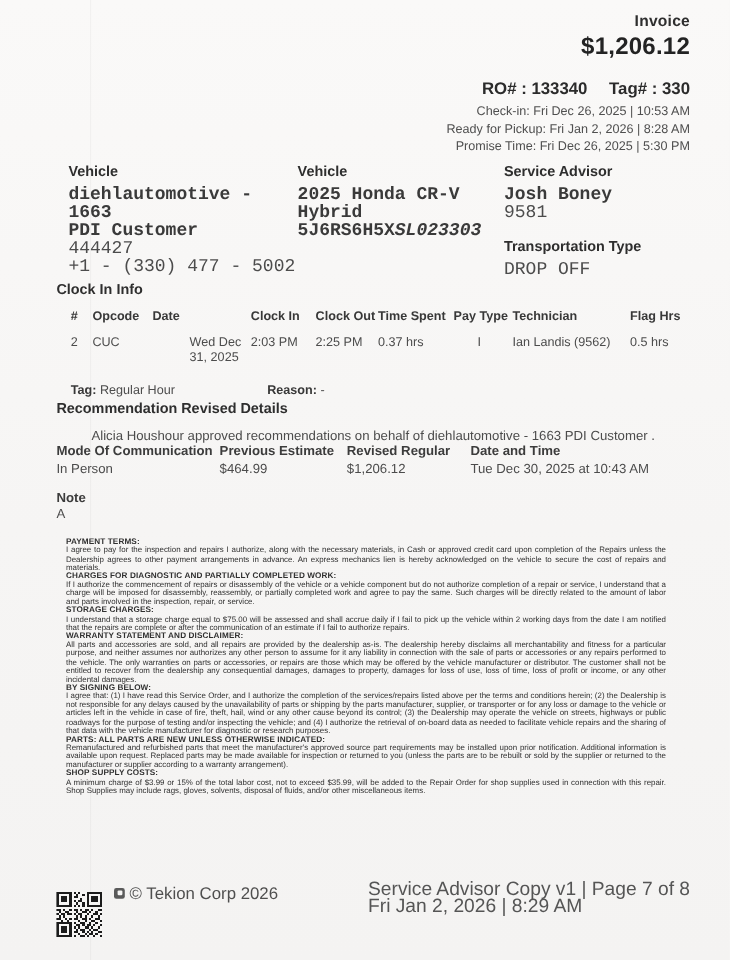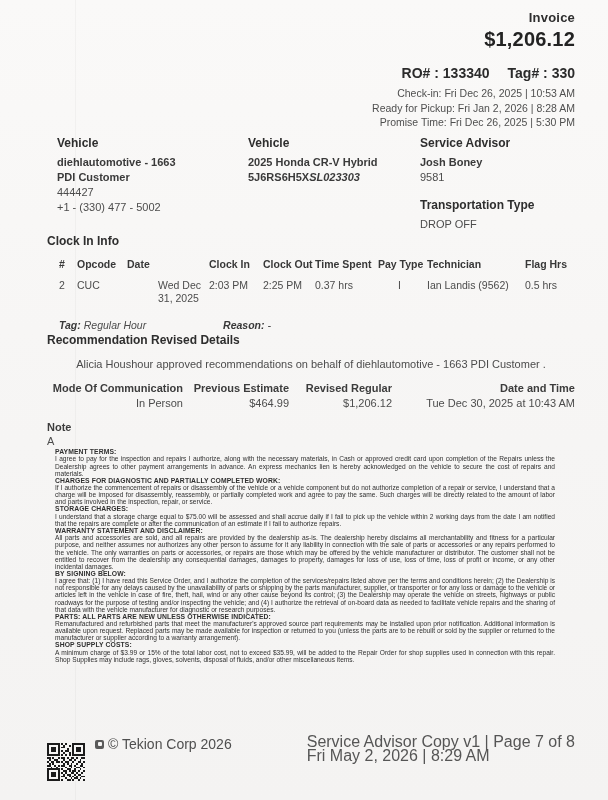--- a/index.html
+++ b/index.html
@@ -21,42 +21,42 @@
   .hdr { position:absolute; top:10px; right:33px; text-align:right; }
   .hdr-doctype { font-size:13px; font-weight:700; color:#2e2e2e; letter-spacing:0.2px; }
   .hdr-amount { font-size:20px; font-weight:700; color:#232323; margin-top:3px; letter-spacing:0.2px; }
   .hdr-ro { margin-top:14px; font-size:14px; font-weight:700; color:#2b2b2b; }
   .hdr-ro .gap { display:inline-block; width:18px; }
   .hdr-meta { margin-top:5px; font-size:10.5px; line-height:14.5px; color:#4f4f4f; }
 
   
   .parties { position:absolute; top:136px; left:57px; right:20px; display:grid; grid-template-columns:191px 172px 1fr; }
   .sec-title { font-size:12px; font-weight:700; color:#2e2e2e; margin-bottom:5px; }
-  .pline { font-size:11px; line-height:15px; color:#4c4c4c; }
+  .pline { font-size:15px; line-height:15px; color:#4c4c4c;font-family:Liberation Mono, monospace; }
   .pline.strong { font-weight:700; color:#3a3a3a; }
   .vin-suffix { font-style:italic; }
   .transport { margin-top:13px; }
 
   
   .clockin { position:absolute; top:234px; left:47px; right:19px; }
   .ctable { margin-left:12px; margin-top:10px; display:grid;
     grid-template-columns:18px 50px 82px 54px 52px 63px 49px 98px 1fr;
     column-gap:0; }
   .ch { font-size:10.5px; font-weight:700; color:#383838; padding-bottom:9px; }
   .cv { font-size:10.5px; color:#4c4c4c; line-height:13px; padding-bottom:4px; }
   .cv.date { max-width:68px;margin-left:31px; }
   .cv.paytype { padding-left:20px; }
-  .tagline { margin-left:12px; margin-top:10px; font-size:10.5px; color:#4c4c4c;font-style:italic; }
+  .tagline { margin-left:12px; margin-top:10px; font-size:10.5px; color:#4c4c4c; }
   .tagline .lbl { font-weight:700; color:#383838; }
   .tagline .reason { display:inline-block; margin-left:74px; }
 
   
   .approval { position:absolute; top:333px; left:47px; right:33px; }
   .approval-summary { margin-top:11px; font-size:11px; color:#4c4c4c;text-align:center; }
-  .afields { margin-top:12px; display:grid; grid-template-columns:136px 106px 103px 1fr;text-align:right; }
+  .afields { display:grid; grid-template-columns:136px 106px 103px 1fr; }
   .albl { font-size:11px; font-weight:700; color:#3c3c3c; padding-bottom:3px; }
   .aval { font-size:11px; color:#4c4c4c; }
   .note { margin-top:12px; }
   .note .albl { padding-bottom:2px; }
 
   
   .terms { position:absolute; top:448px; left:55px; width:500px; color:#303030; }
   .tsec .thead { font-size:6.8px; font-weight:700; line-height:7.4px; letter-spacing:0.1px; }
   .tsec .tbody { font-size:6.6px; line-height:7.1px; text-align:justify; }
 
@@ -297,16 +297,16 @@
           <rect x="17" y="20" width="1" height="1"></rect>
           <rect x="20" y="20" width="1" height="1"></rect>
       </g>
     </svg>
     <div class="copyline">
       <span class="tek-icon"></span>
       <span>© Tekion Corp 2026</span>
     </div>
     <div class="foot-right">
       <div>Service Advisor Copy v1 | Page 7 of 8</div>
-      <div>Fri May 2, 2026 | 8:29 AM</div>
+      <div>Fri Jan 2, 2026 | 8:29 AM</div>
     </div>
   </div>
 </div>
 
 </body></html>

